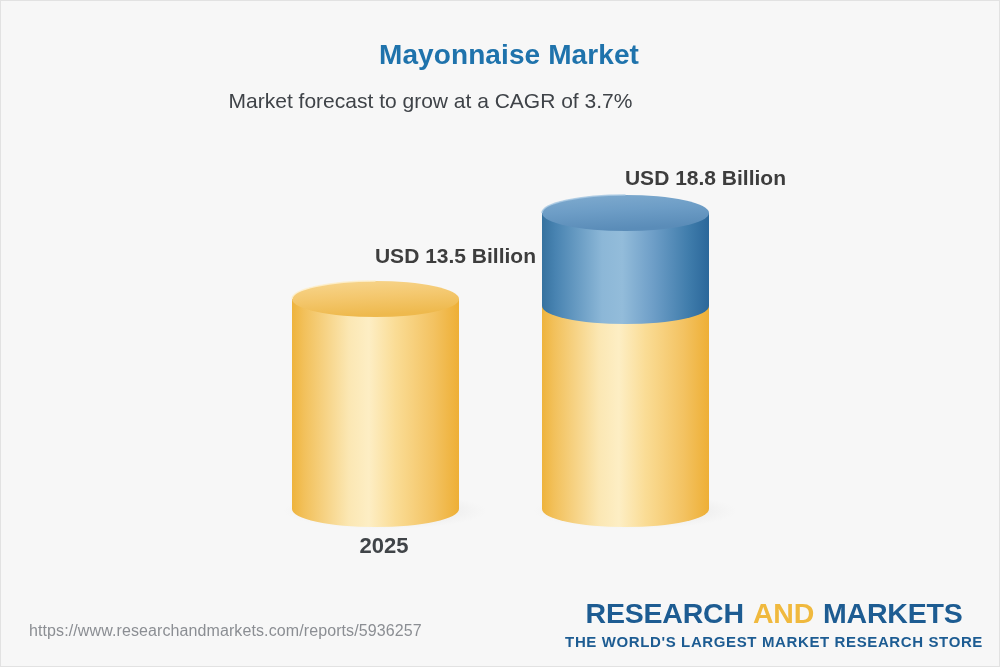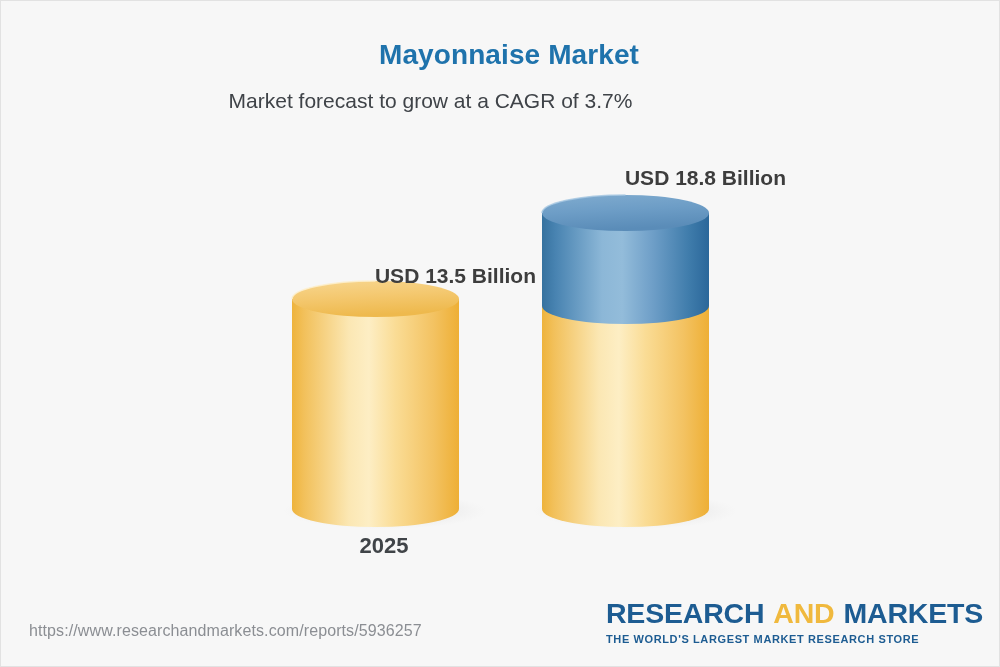--- a/index.html
+++ b/index.html
@@ -77,34 +77,34 @@
     left: 28px;
     top: 621px;
     font-size: 16px;
     color: #8b8e93;
     letter-spacing: 0.1px;
   }
   .logo {
     position: absolute;
     right: 16px;
     top: 598px;
-    text-align: left;
+    text-align: center;
     line-height: 1;
   }
   .logo-main {
     font-size: 28.5px;
     font-weight: bold;
     letter-spacing: -0.2px;
     white-space: nowrap;
   }
   .logo-word-blue { color: #1d5c92; }
   .logo-word-gold { color: #f0b93e; }
   .logo-tag {
     margin-top: 6px;
-    font-size: 11px;
+    font-size: 15px;
     font-weight: bold;
     color: #1d5c92;
     letter-spacing: 0.62px;
     white-space: nowrap;
   }
 </style>
 </head>
 <body>
 
 <div id="canvas">
@@ -171,21 +171,21 @@
       <path d="M541,305 L541,508 A83.5,18 0 0 0 708,508 L708,305 Z" fill="url(#gYellowBody)"></path>
 
       <path d="M541,212 L541,305 A83.5,18 0 0 0 708,305 L708,212 Z" fill="url(#gBlueBody)"></path>
 
       <ellipse cx="624.5" cy="212" rx="83.5" ry="18" fill="url(#gBlueTop)"></ellipse>
 
       <path d="M541,212 A83.5,18 0 0 1 624.5,194" fill="none" stroke="#a8c8e2" stroke-width="1.6" opacity="0.8"></path>
     </g>
   </svg>
 
-  <div class="value-label" style="left:215px; top:243px;margin-top:20px;">USD 13.5 Billion</div>
+  <div class="value-label" style="left:215px; top:243px;">USD 13.5 Billion</div>
   <div class="value-label" style="left:465px; top:165px;">USD 18.8 Billion</div>
 
   <div class="cat-label" style="left:223px; top:532px;">2025</div>
 
   <div class="footer-url">https://www.researchandmarkets.com/reports/5936257</div>
 
   <div class="logo">
     <div class="logo-main"><span class="logo-word-blue">RESEARCH</span><span class="logo-word-gold" style="margin-left:9px;">AND</span><span class="logo-word-blue" style="margin-left:9px;">MARKETS</span></div>
     <div class="logo-tag">THE WORLD'S LARGEST MARKET RESEARCH STORE</div>
   </div>

